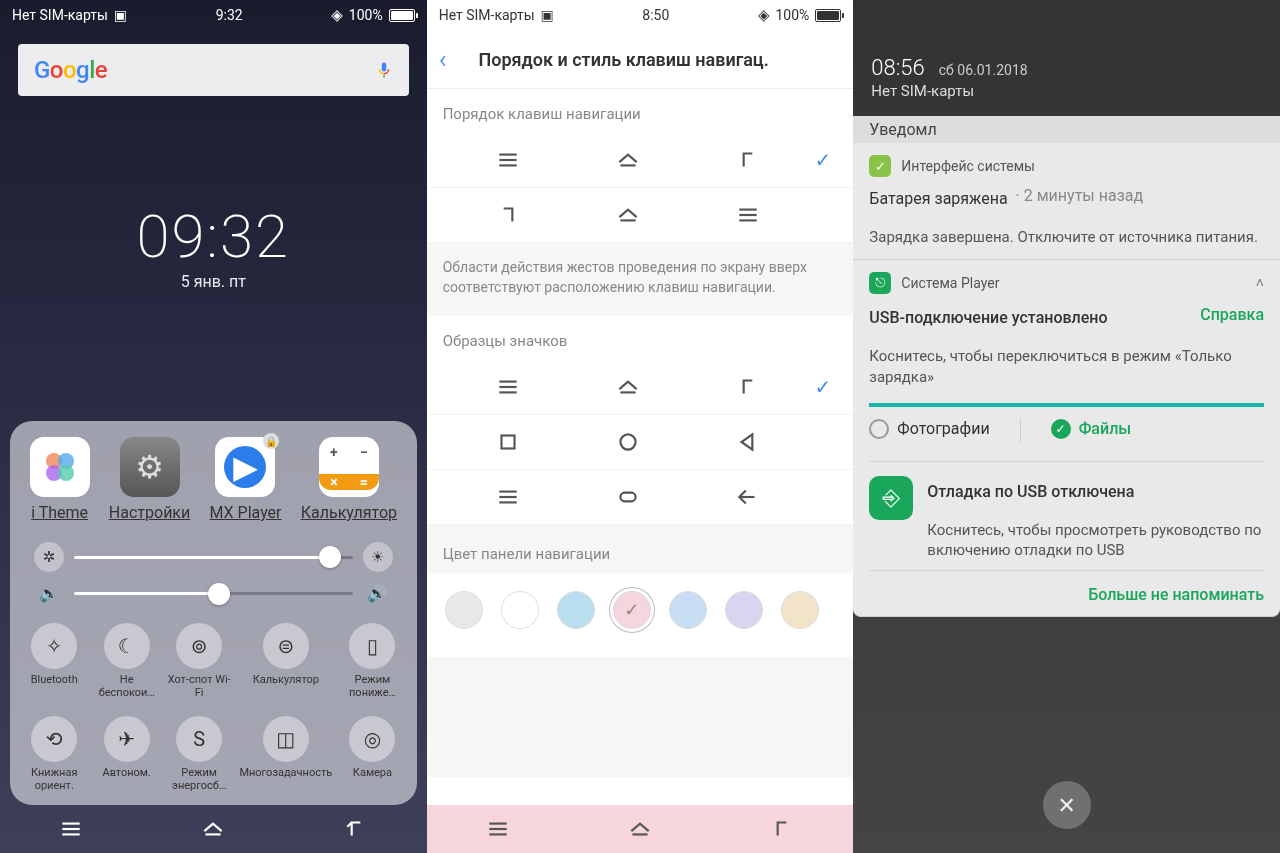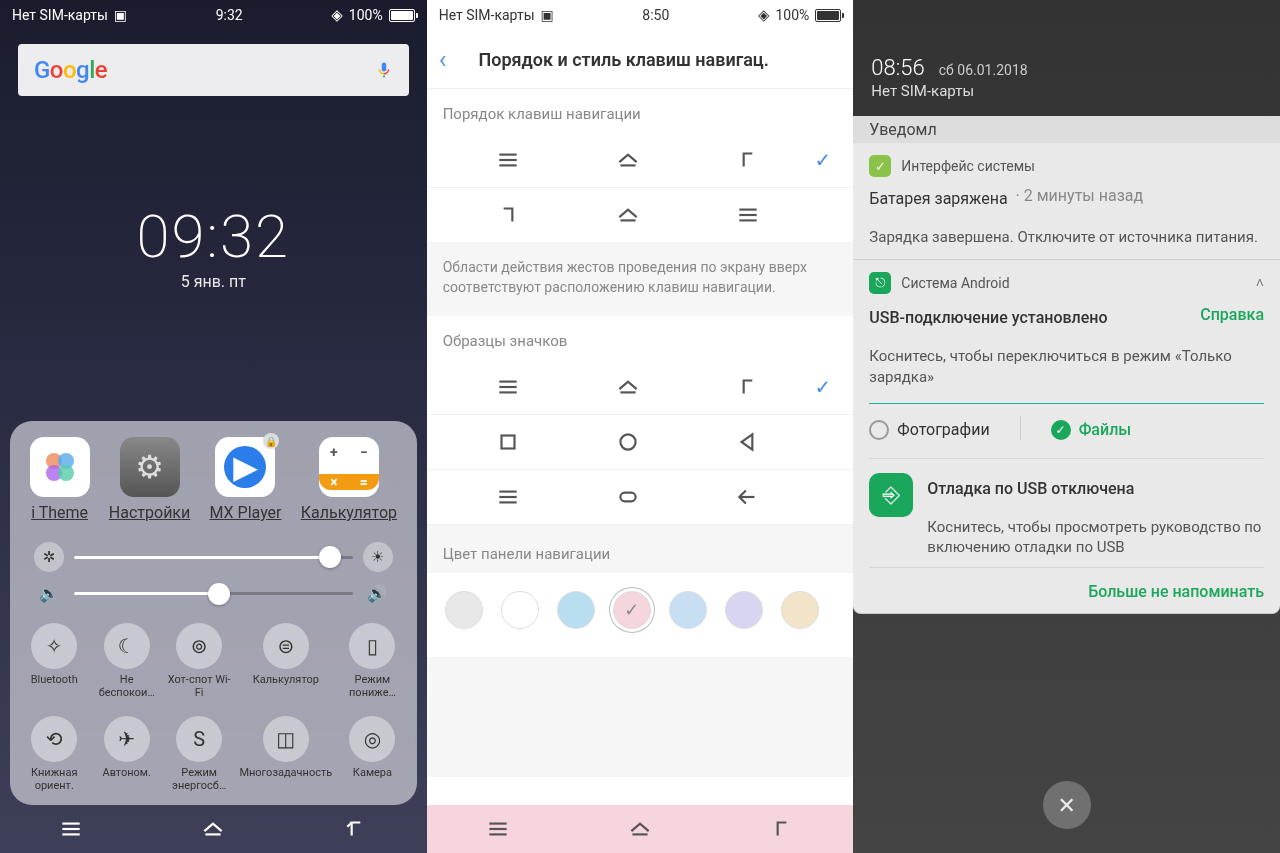--- a/index.html
+++ b/index.html
@@ -78,21 +78,21 @@
 .notif-header { background: #ddd; color: #444; padding: 4px 16px; font-size: 16px; margin-top: 10px; }
 .notif-card { background: #e9e9e9; color: #333; margin: 0; border-bottom: 1px solid #ccc; padding: 12px 16px; }
 .notif-top { display: flex; align-items: center; gap: 10px; font-size: 14px; color: #555; }
 .notif-appicon { width: 22px; height: 22px; border-radius: 5px; display: flex; align-items: center; justify-content: center; font-size: 13px; color: #fff; }
 .notif-title { font-size: 16px; margin-top: 6px; }
 .notif-body { font-size: 15px; color: #555; margin-top: 19px; line-height: 1.35; }
 .notif-meta { color: #888; }
 .notif-row { display: flex; align-items: center; gap: 8px; }
 .expand-caret { margin-left: auto; color: #777; }
 .link-green { color: #1aa75b; font-weight: 500; }
-.radio-row { display: flex; gap: 30px; margin-top: 16px; border-top: 1px solid #14b8a6; padding-top: 12px; align-items: flex-end; }
+.radio-row { display: flex; gap: 30px; margin-top: 16px; border-top: 4px solid #14b8a6; padding-top: 12px; align-items: flex-start; }
 .radio-item { display: flex; align-items: center; gap: 8px; }
 .radio-circle { width: 20px; height: 20px; border-radius: 50%; border: 2px solid #999; }
 .radio-circle.on { background: #1aa75b; border-color: #1aa75b; position: relative; }
 .radio-circle.on::after { content: '✓'; position: absolute; inset: 0; color: #fff; font-size: 12px; display: flex; align-items: center; justify-content: center; }
 .radio-sep { width: 1px; height: 24px; background: #ccc; }
 .sub-notif { display: flex; gap: 14px; margin-top: 18px; border-top: 1px solid #d5d5d5; padding-top: 14px; }
 .sub-icon { width: 44px; height: 44px; border-radius: 10px; background: #1aa75b; display: flex; align-items: center; justify-content: center; color: #fff; font-size: 22px; flex-shrink: 0; }
 .action-row { text-align: right; margin-top: 10px; border-top: 1px solid #d5d5d5; padding-top: 14px; }
 .dismiss-btn { position: absolute; bottom: 24px; left: 50%; transform: translateX(-50%); width: 48px; height: 48px; border-radius: 50%; background: rgba(120,120,120,.85); display: flex; align-items: center; justify-content: center; color: #eee; font-size: 22px; }
 
@@ -416,21 +416,21 @@
     <div class="notif-row" style="margin-top:6px">
       <span class="notif-title">Батарея заряжена</span>
       <span class="notif-meta"> · <span>2 минуты назад</span></span>
     </div>
     <div class="notif-body">Зарядка завершена. Отключите от источника питания.</div>
   </div>
 
   <div class="notif-card" style="border-radius:0 0 8px 8px;margin:0 0 0 0">
     <div class="notif-top">
       <div class="notif-appicon" style="background:#1aa75b">⎋</div>
-      <span>Система Android</span>
+      <span>Система Player</span>
       <span class="expand-caret">˄</span>
     </div>
     <div class="notif-row" style="margin-top:8px;justify-content:space-between">
       <span class="notif-title" style="font-weight:500">USB-подключение установлено</span>
       <span class="link-green">Справка</span>
     </div>
     <div class="notif-body">Коснитесь, чтобы переключиться в режим «Только зарядка»</div>
 
     <div class="radio-row">
       <div class="radio-item">

